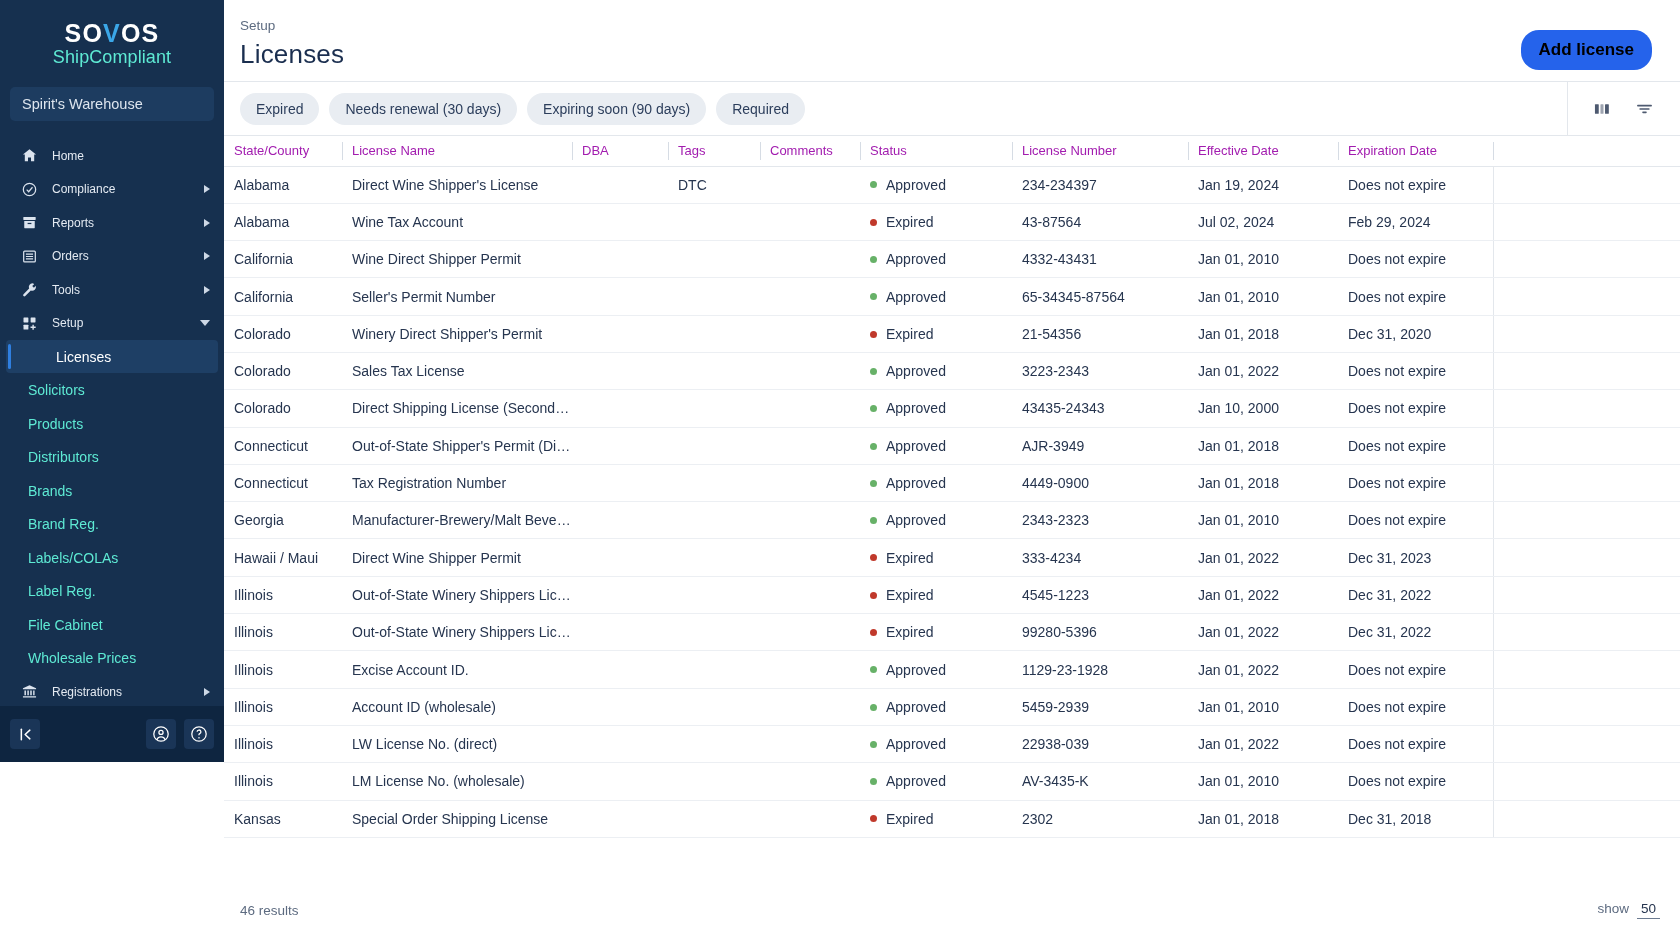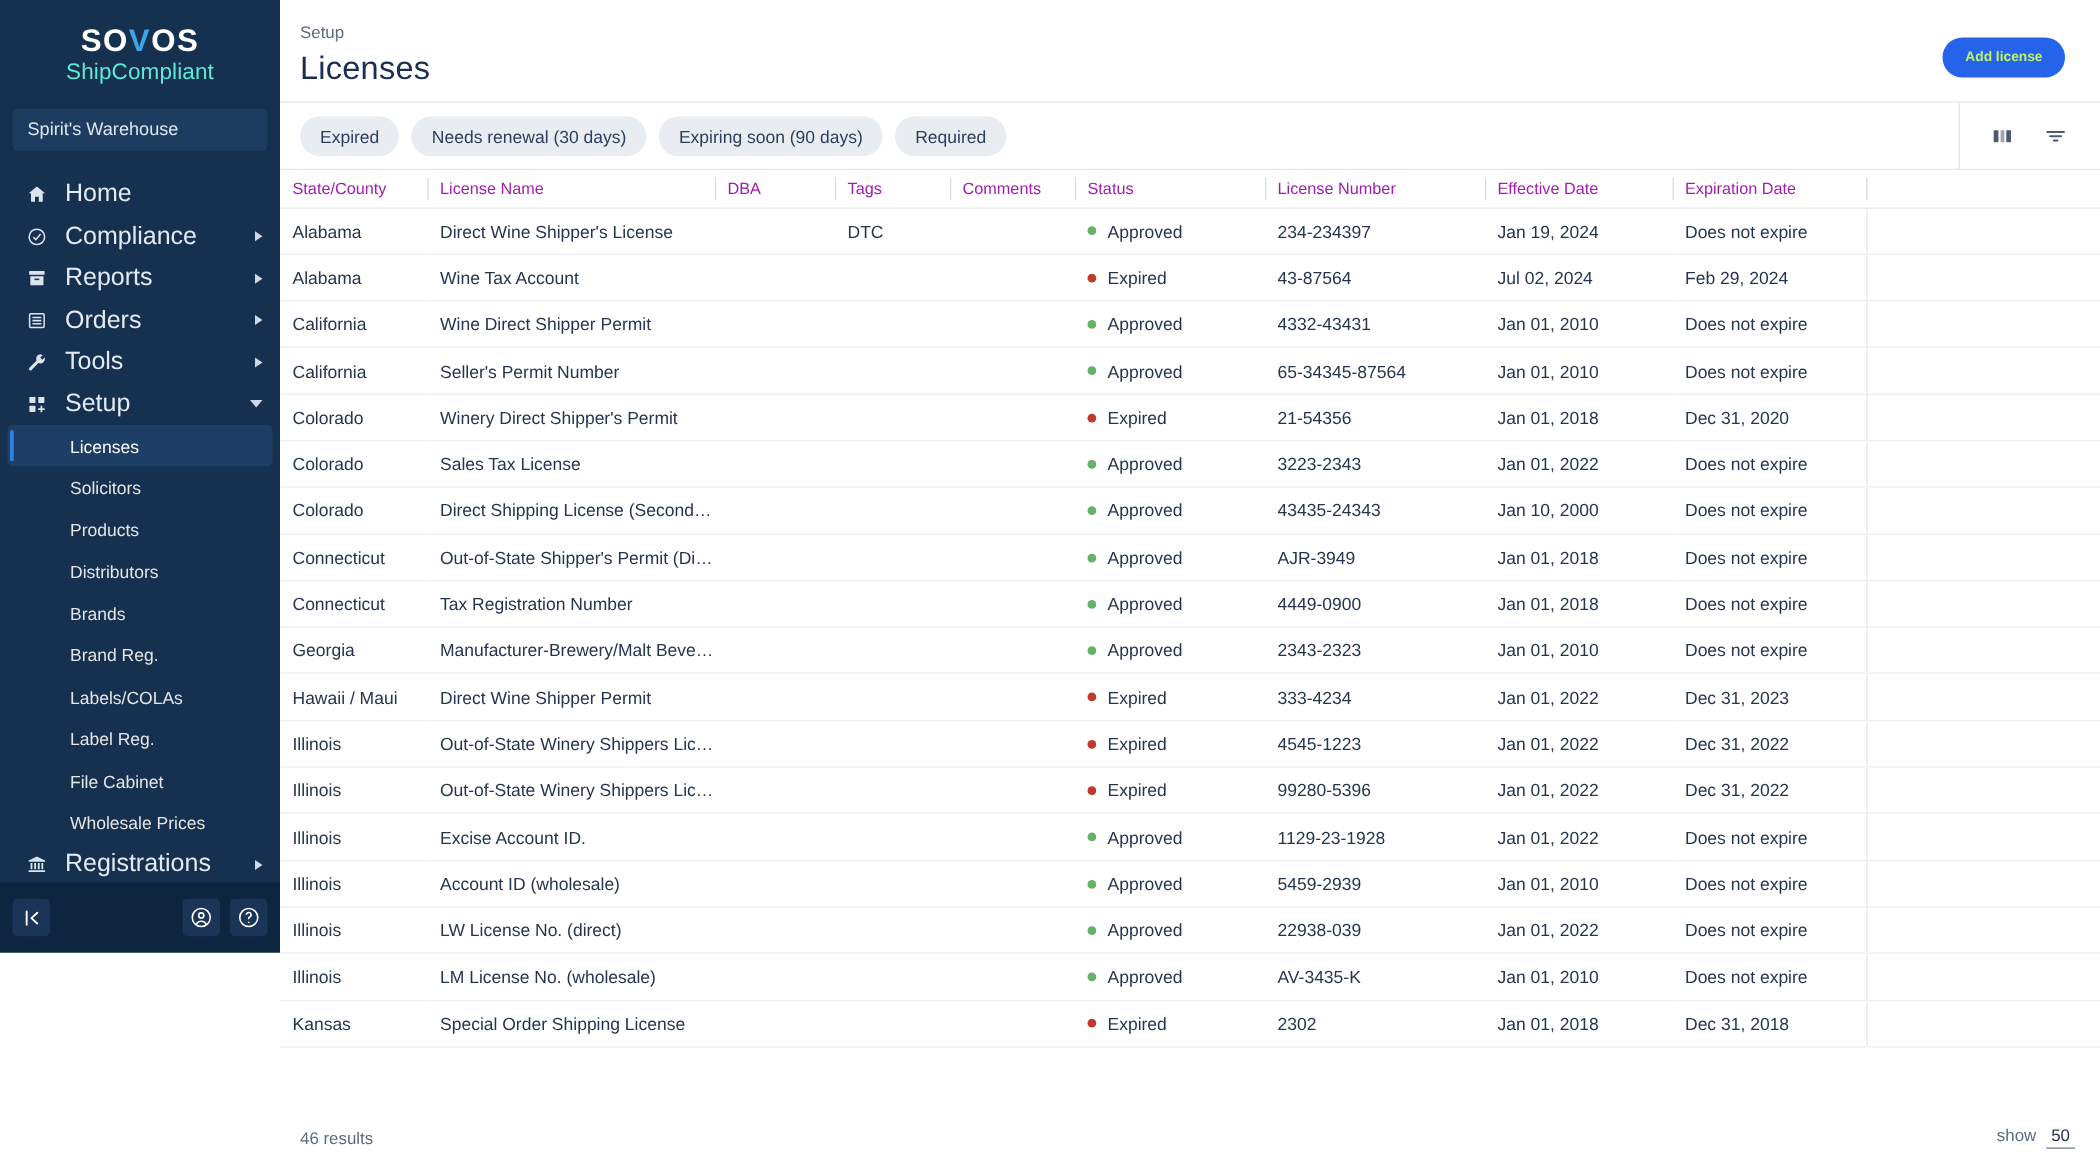--- a/index.html
+++ b/index.html
@@ -43,21 +43,21 @@
   .nav {
     margin-top: 18px;
     flex: 1 1 auto;
     overflow: hidden;
   }
   .nav-item {
     display: flex; align-items: center;
     height: 33.5px;
     padding: 0 14px 0 18px;
     color: #e4eaf2;
-    font-size: 20px;
+    font-size: 12px;
     position: relative;
     cursor: pointer;
   }
   .nav-item .ico {
     width: 22px; height: 18px; margin-right: 12px;
     display: inline-flex; align-items: center; justify-content: center;
     color: #dbe3ee; flex: 0 0 22px;
   }
   .nav-item .ico svg { display: block; }
   .nav-item .caret {
@@ -69,22 +69,22 @@
   }
   .nav-item .caret.down {
     border-left: 5px solid transparent;
     border-right: 5px solid transparent;
     border-top: 6px solid #cdd8e6;
     border-bottom: 0;
   }
   .sub-item {
     display: flex; align-items: center;
     height: 33.5px;
-    padding-left: 56px;
-    color: #e5e5e5;
+    padding-left: 28px;
+    color: #5eead4;
     font-size: 14px;
     position: relative;
     cursor: pointer;
   }
   .sub-item.active {
     background: #1e3f65;
     border-radius: 4px;
     margin: 0 6px;
     padding-left: 50px;
     color: #ffffff;
@@ -125,22 +125,22 @@
   }
   .head-left { padding-left: 0; }
   .breadcrumb {
     font-size: 13.5px; color: #5d6b80; padding-top: 8px;
   }
   .page-title {
     font-size: 26px; color: #1a2e4f; margin-top: 6px; letter-spacing: .2px;
   }
   .head-right { margin-left: auto; padding-top: 20px; }
   .btn-primary {
-    background: #2563eb; color: #bef264;
-    font-size: 11px; font-weight: bold;
+    background: #2563eb; color: #000000;
+    font-size: 17px; font-weight: bold;
     border: none; border-radius: 18px;
     padding: 10px 18px; cursor: pointer;
   }
 
   .filter-bar {
     height: 54px;
     display: flex; align-items: center;
     padding: 0 0 0 16px;
     border-bottom: 1px solid #e3e7ec;
     flex: 0 0 54px;

